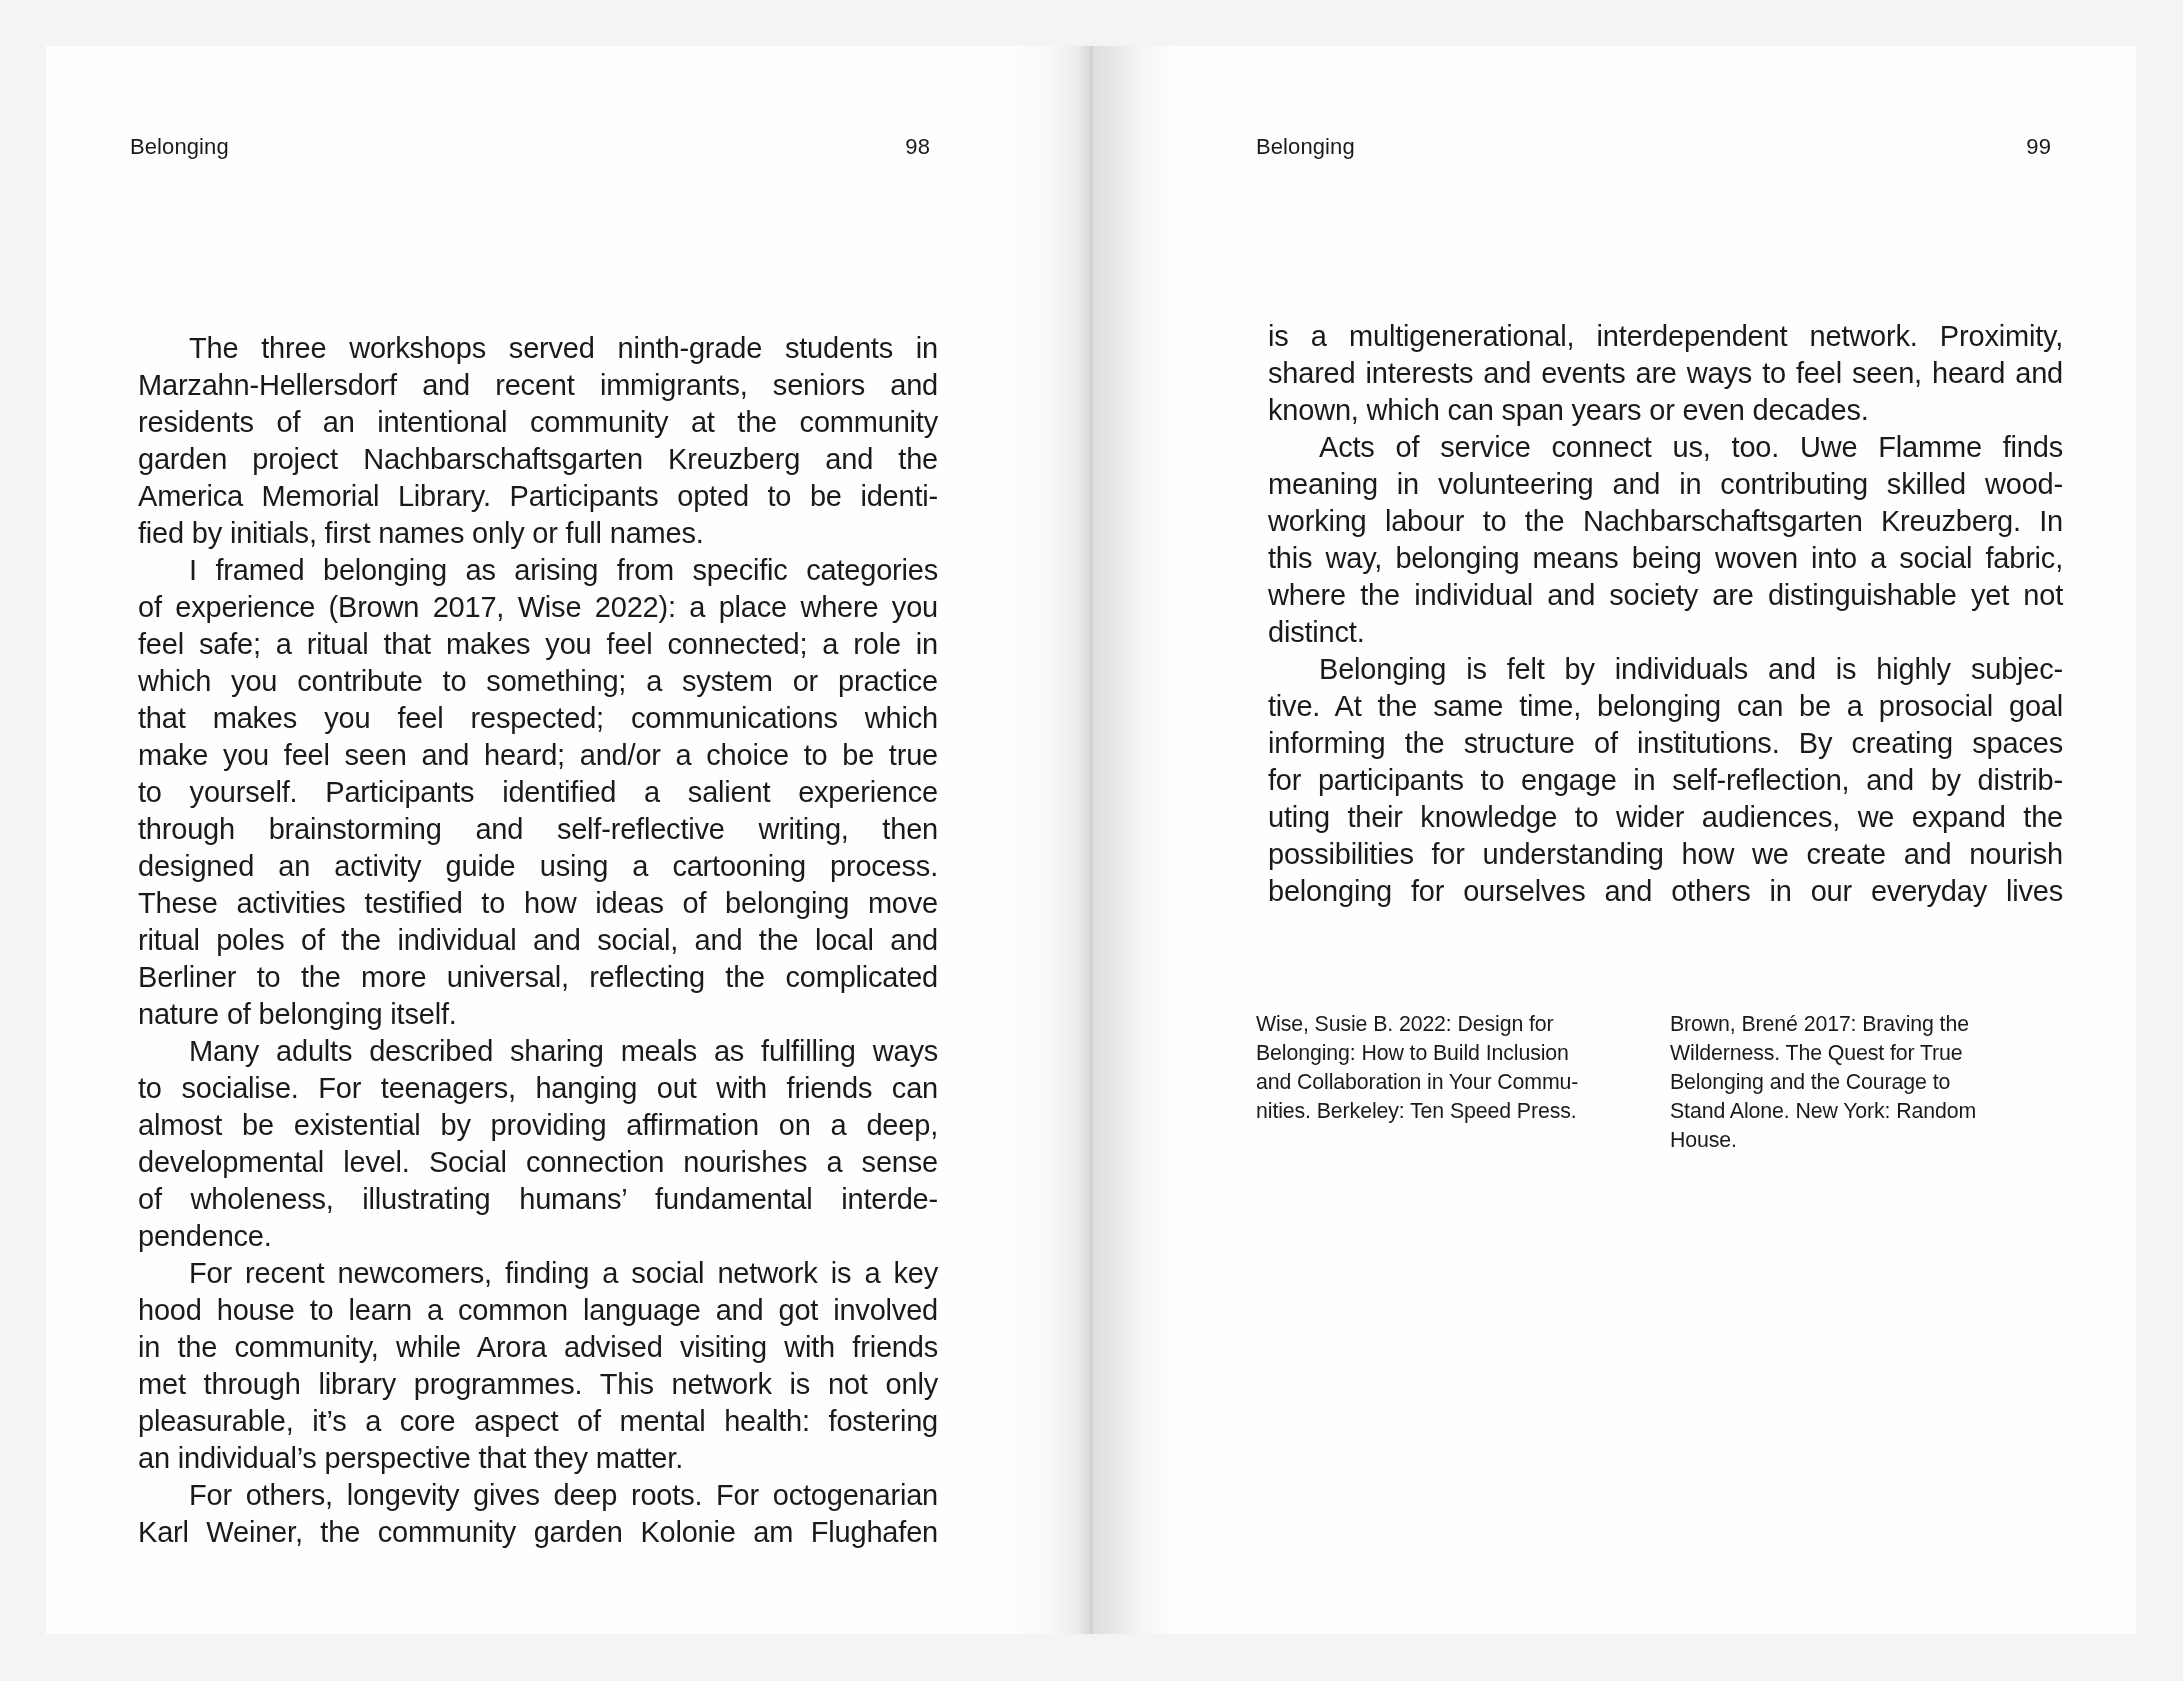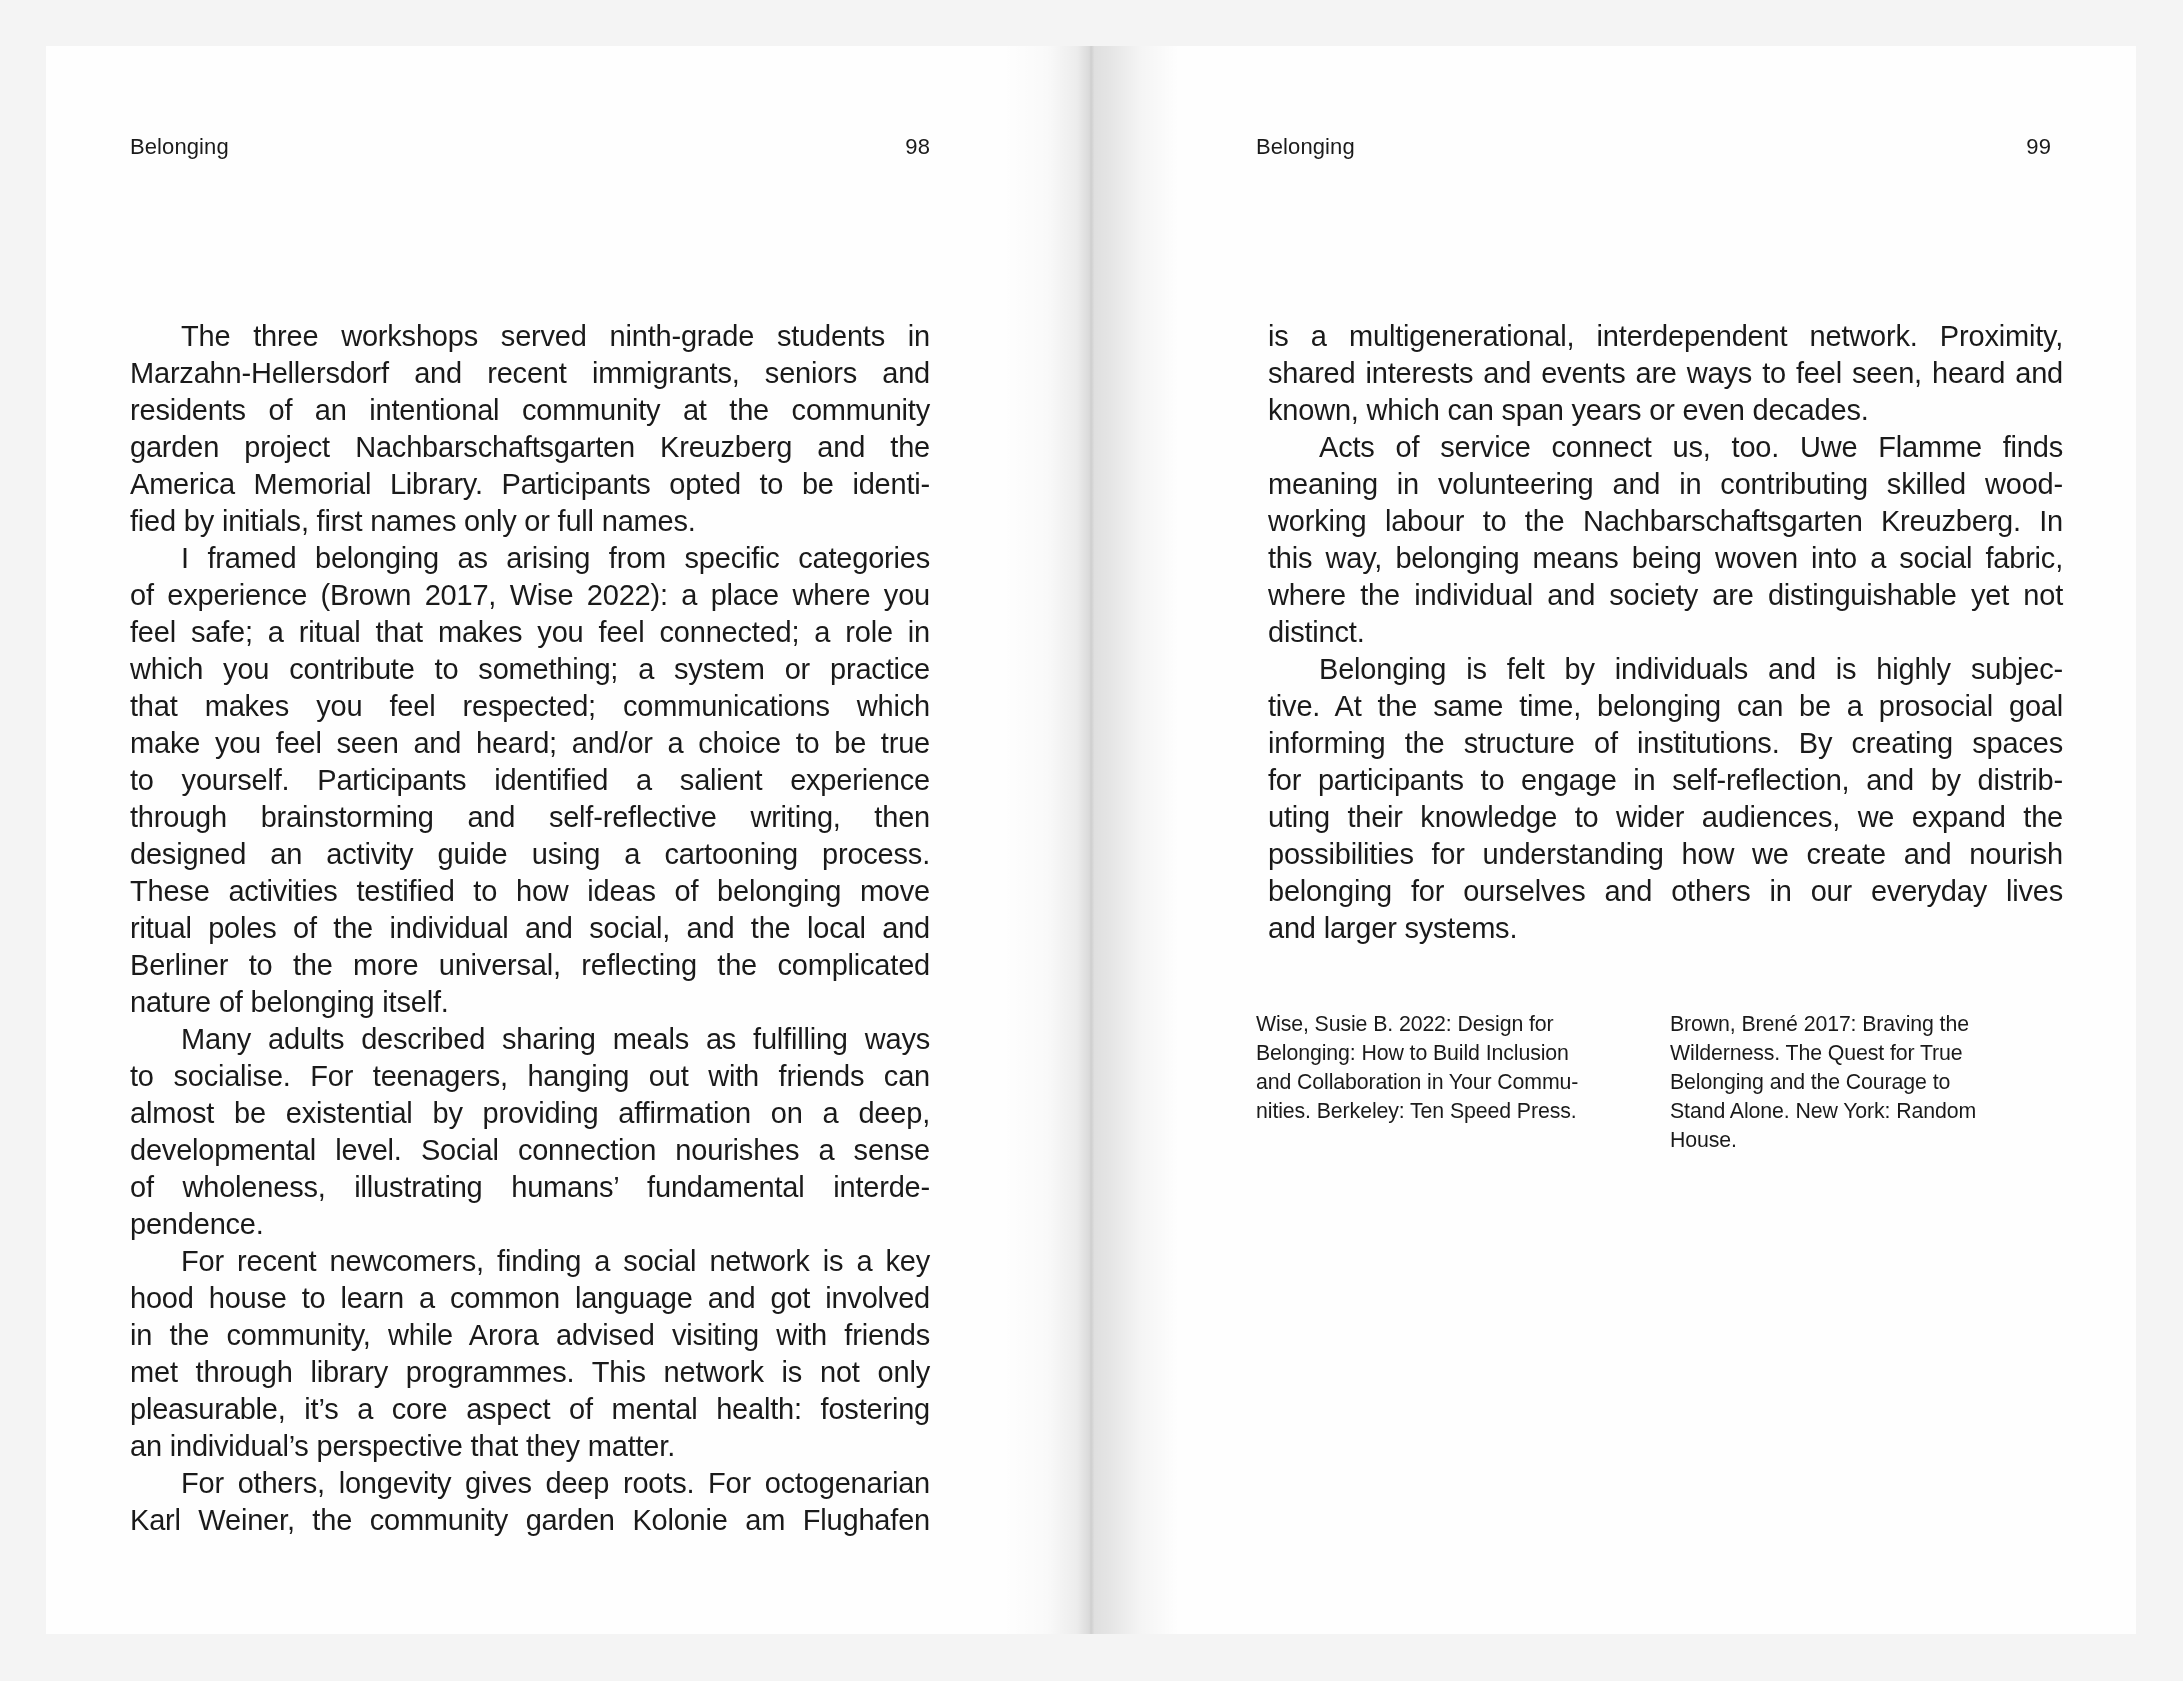--- a/index.html
+++ b/index.html
@@ -52,21 +52,21 @@
   .page-header.left{ left:84px; width:800px; }
   .page-header.right{ left:1210px; width:795px; }
 
   .body-text{
     position:absolute;
     top:272px;
     font-size:29px;
     line-height:37px;
     letter-spacing:-0.2px;
   }
-  .body-text.left{ left:84px; width:800px; }
+  .body-text.left{ left:92px; width:800px;margin-top:12px; }
   .body-text.right{ left:1210px; width:795px;margin-left:12px; }
 
   .line{
     text-align:justify;
     text-align-last:justify;
     white-space:nowrap;
     height:37px;
   }
   .line.last{
     text-align:left;
@@ -168,21 +168,20 @@
           <div class="line last">distinct.</div>
         </div>
         <div class="para">
           <div class="line indent">Belonging is felt by individuals and is highly subjec-</div>
           <div class="line">tive. At the same time, belonging can be a prosocial goal</div>
           <div class="line">informing the structure of institutions. By creating spaces</div>
           <div class="line">for participants to engage in self-reflection, and by distrib-</div>
           <div class="line">uting their knowledge to wider audiences, we expand the</div>
           <div class="line">possibilities for understanding how we create and nourish</div>
           <div class="line">belonging for ourselves and others in our everyday lives</div>
-          <div class="line last">and larger systems.</div>
         </div>
       </div>
     <div class="references">
         <div class="ref ref-0">
           <div class="refline">Wise, Susie B. 2022: Design for</div>
           <div class="refline">Belonging: How to Build Inclusion</div>
           <div class="refline">and Collaboration in Your Commu-</div>
           <div class="refline">nities. Berkeley: Ten Speed Press.</div>
         </div>
         <div class="ref ref-1">

